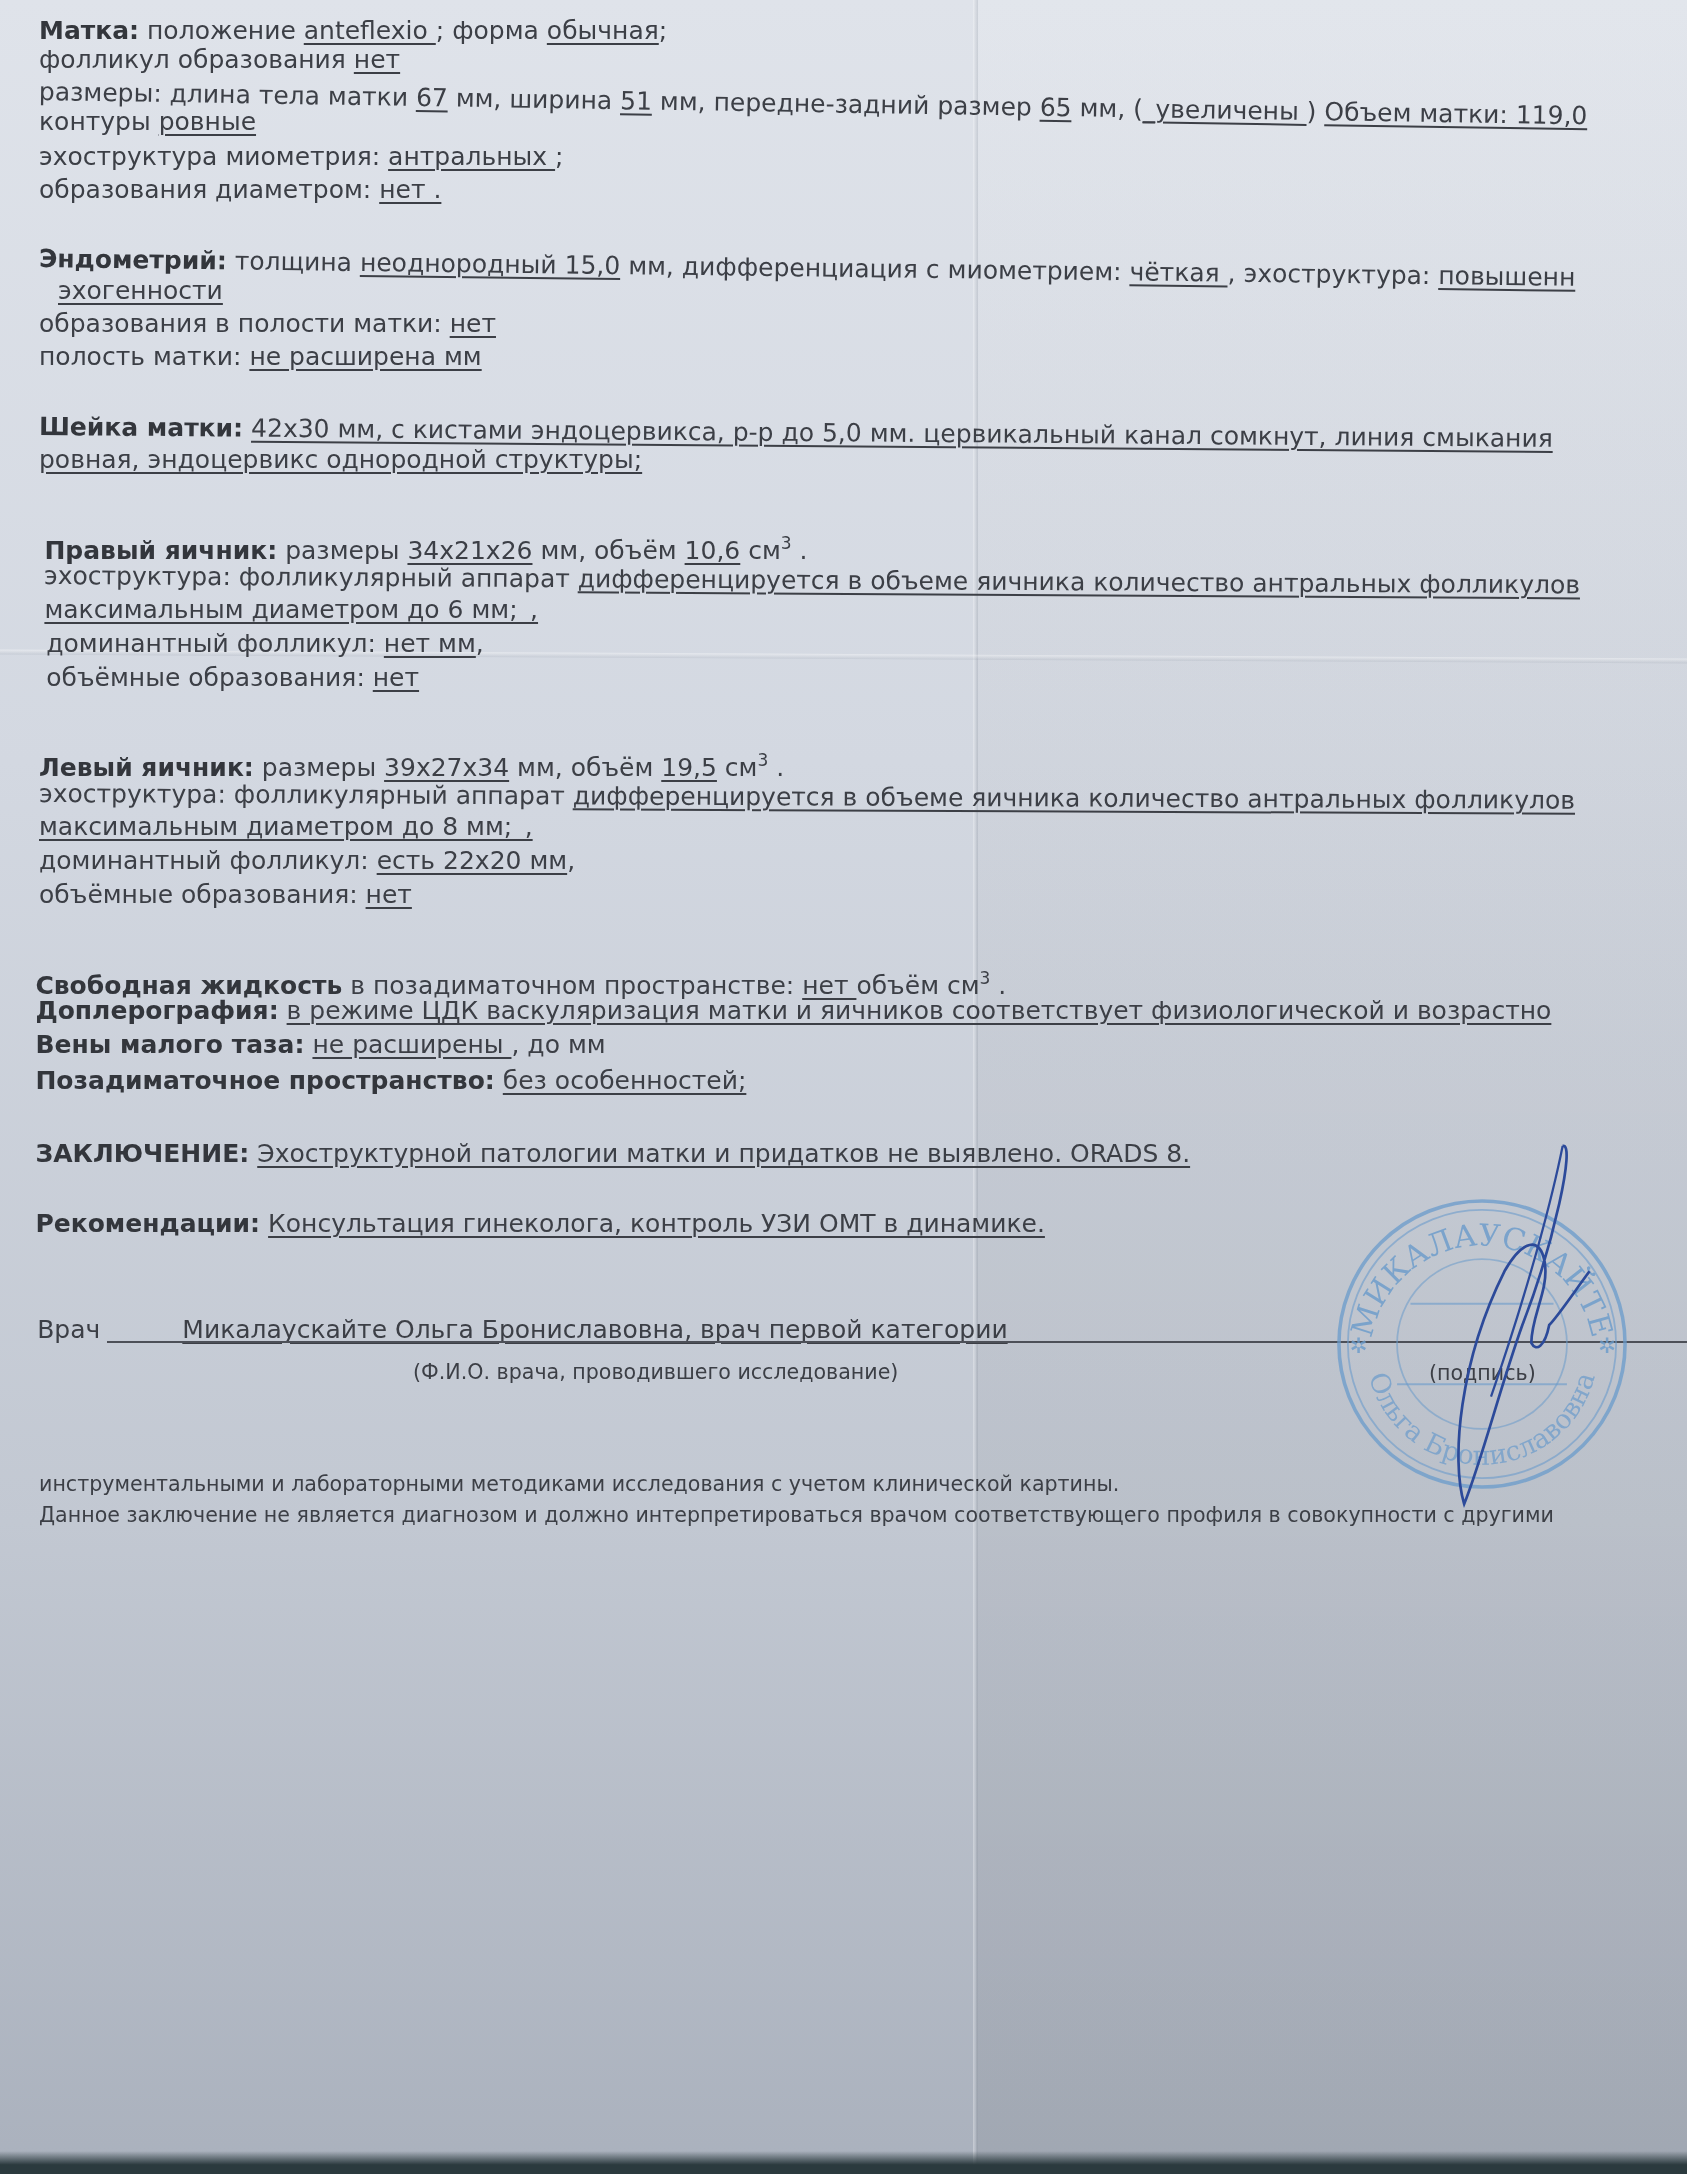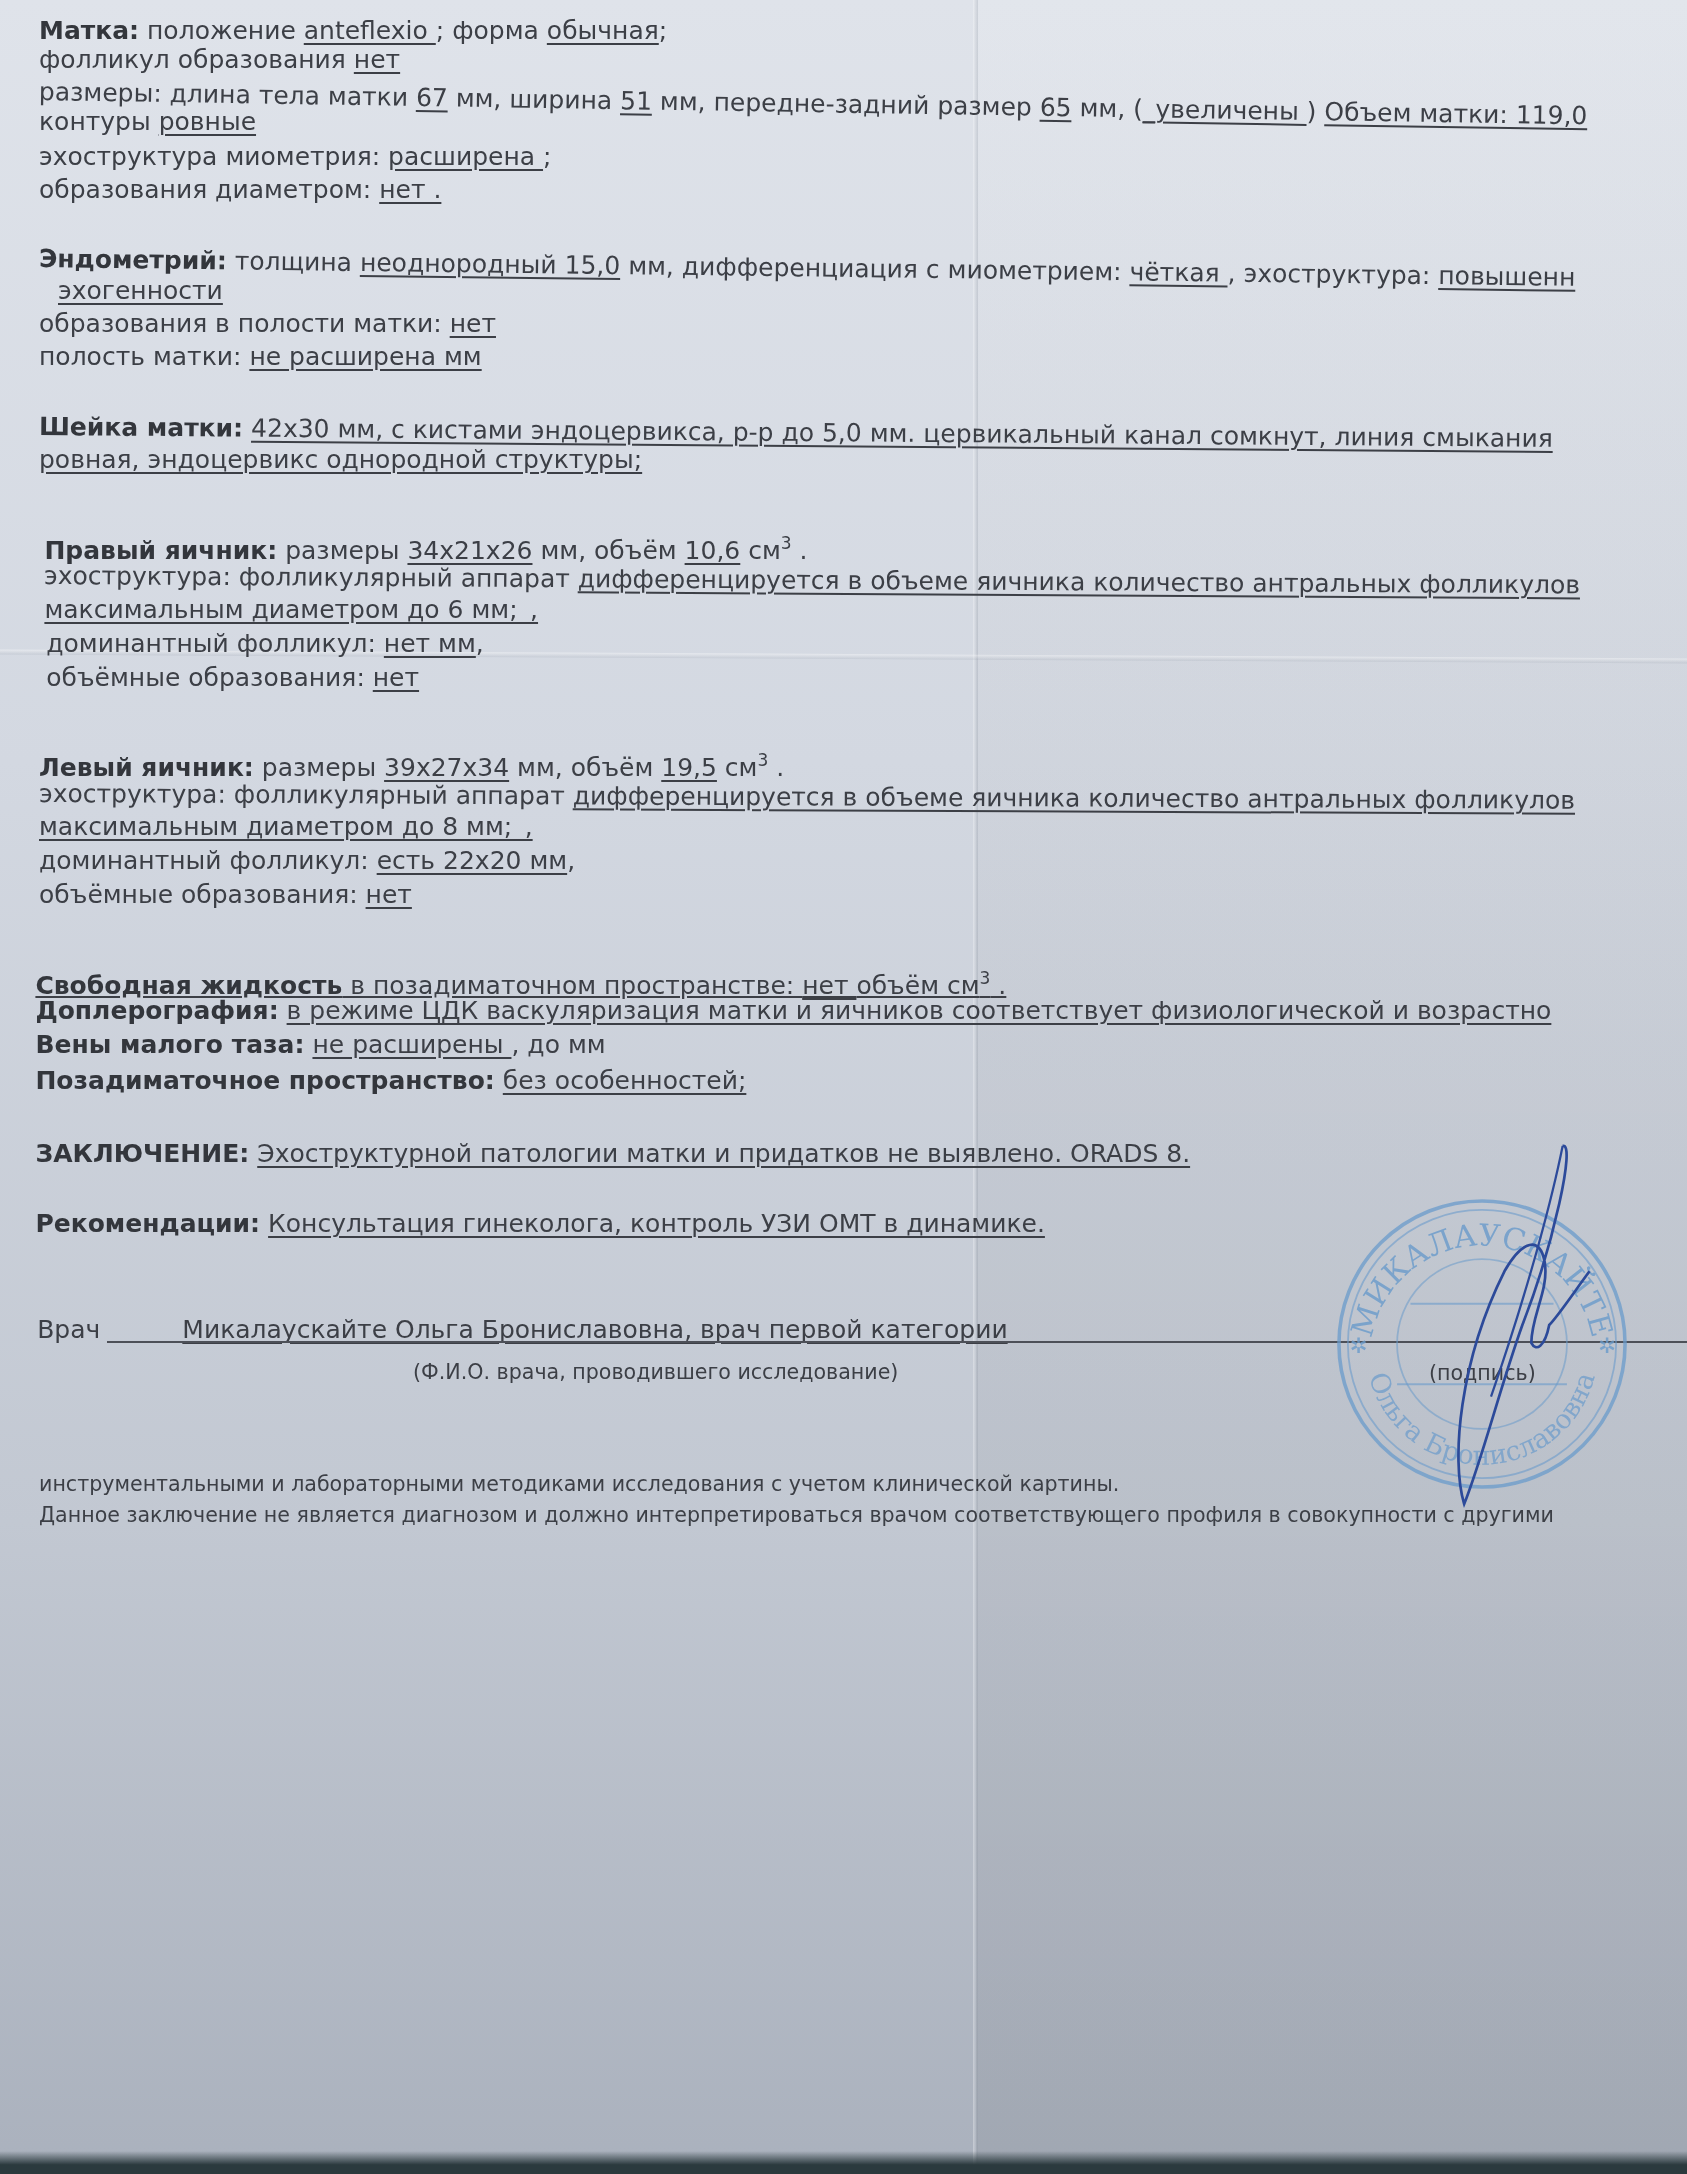--- a/index.html
+++ b/index.html
@@ -44,21 +44,21 @@
   <div class="line" style="top:45px;">
     <span>фолликул образования </span><span class="u">нет</span>
   </div>
   <div class="line" style="top:77px; transform:rotate(0.9deg); transform-origin:left;">
     <span>размеры: длина тела матки </span><span class="u">67</span><span> мм, ширина </span><span class="u">51</span><span> мм, передне-задний размер </span><span class="u">65</span><span> мм, (</span><span class="u">_увеличены </span><span>) </span><span class="u">Объем матки: 119,0</span>
   </div>
   <div class="line" style="top:107px;">
     <span>контуры </span><span class="u">ровные</span>
   </div>
   <div class="line" style="top:142px;">
-    <span>эхоструктура миометрия: </span><span class="u">расширена </span><span>;</span>
+    <span>эхоструктура миометрия: </span><span class="u">антральных </span><span>;</span>
   </div>
   <div class="line" style="top:175px;">
     <span>образования диаметром: </span><span class="u">нет .</span>
   </div>
 
   <div class="line" style="top:244px; transform:rotate(0.7deg); transform-origin:left;">
     <span class="b">Эндометрий:</span><span> толщина </span><span class="u">неоднородный 15,0</span><span> мм, дифференциация с миометрием: </span><span class="u">чёткая </span><span>, эхоструктура: </span><span class="u">повышенн</span>
   </div>
   <div class="line" style="top:276px;margin-left:19px;">
     <span class="u">эхогенности</span>
@@ -102,21 +102,21 @@
   <div class="line" style="top:812px;">
     <span class="u">максимальным диаметром до 8 мм;_,</span>
   </div>
   <div class="line" style="top:846px;">
     <span>доминантный фолликул: </span><span class="u">есть 22х20 мм</span><span>,</span>
   </div>
   <div class="line" style="top:880px;">
     <span>объёмные образования: </span><span class="u">нет</span>
   </div>
 
-  <div class="line" style="top:963px; left:-3.6px;text-decoration:underline;">
+  <div class="line" style="top:963px; left:-3.6px;">
     <span class="b">Свободная жидкость</span><span> в позадиматочном пространстве: </span><span class="u">нет </span><span>объём см</span><sup>3</sup><span> .</span>
   </div>
   <div class="line" style="top:996px; left:-3.6px;">
     <span class="b">Доплерография:</span> <span class="u">в режиме ЦДК васкуляризация матки и яичников соответствует физиологической и возрастно</span>
   </div>
   <div class="line" style="top:1030px; left:-3.6px;">
     <span class="b">Вены малого таза:</span> <span class="u">не расширены </span><span>, до мм</span>
   </div>
   <div class="line" style="top:1066px; left:-3.6px;">
     <span class="b">Позадиматочное пространство:</span> <span class="u">без особенностей;</span>

